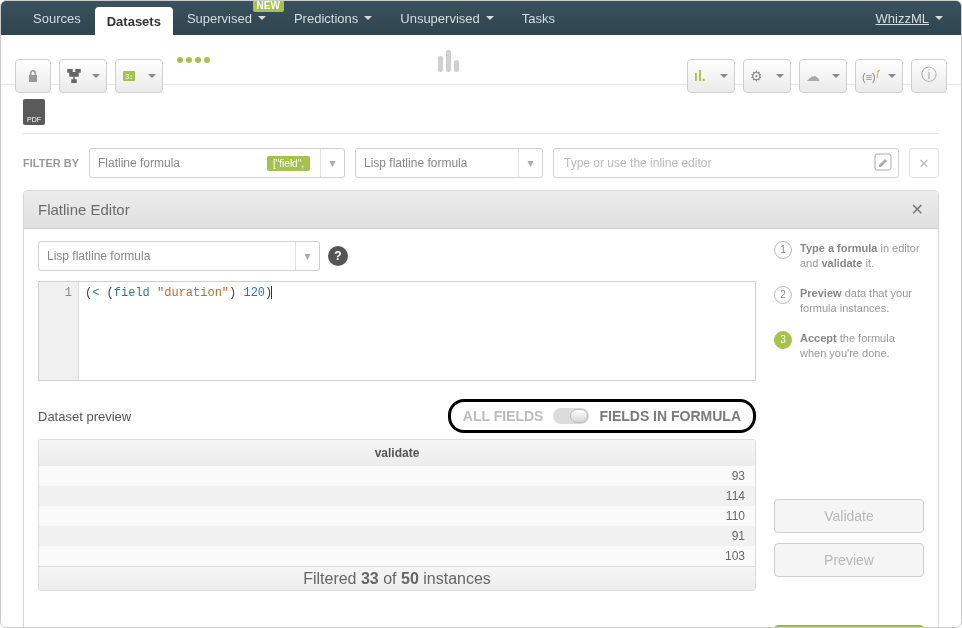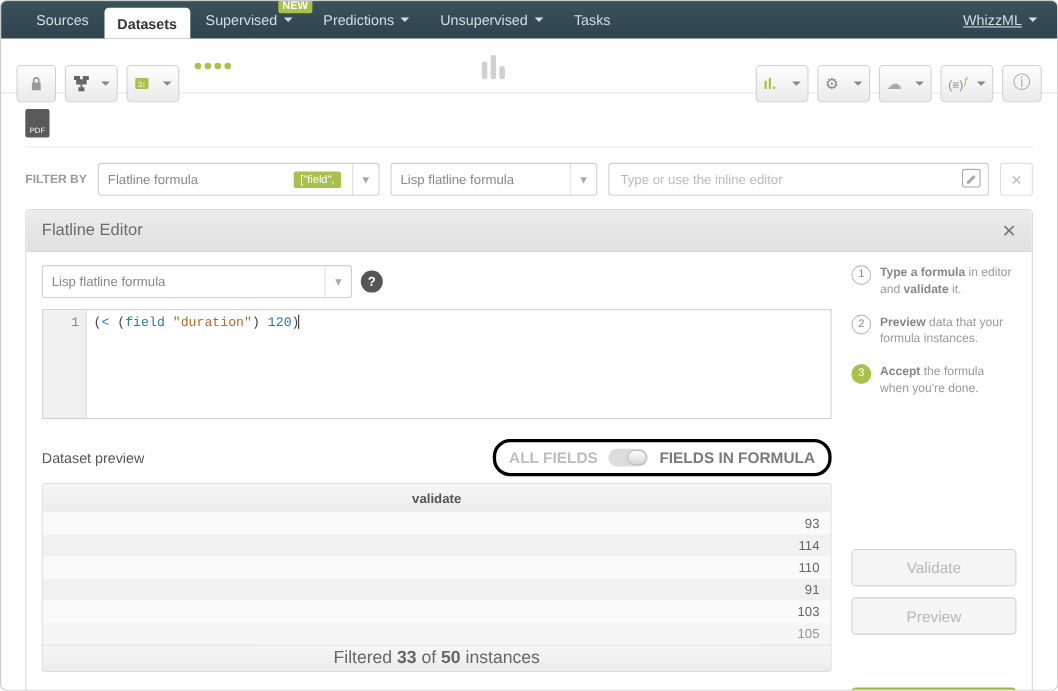--- a/index.html
+++ b/index.html
@@ -251,23 +251,20 @@
                   </tr>
                 <tr>
                     <td>110</td>
                   </tr>
                 <tr>
                     <td>91</td>
                   </tr>
                 <tr>
                     <td>103</td>
                   </tr>
-                <tr>
-                    <td style="border-bottom:none; opacity:0.7;">105</td>
-                  </tr>
               </tbody>
             </table>
             <div class="prev-foot">
               <span>Filtered </span><b>33</b><span> of </span><b>50</b><span> instances</span>
             </div>
           </div>
         </div>
 
         <div class="right-col">
           <div class="steps">

